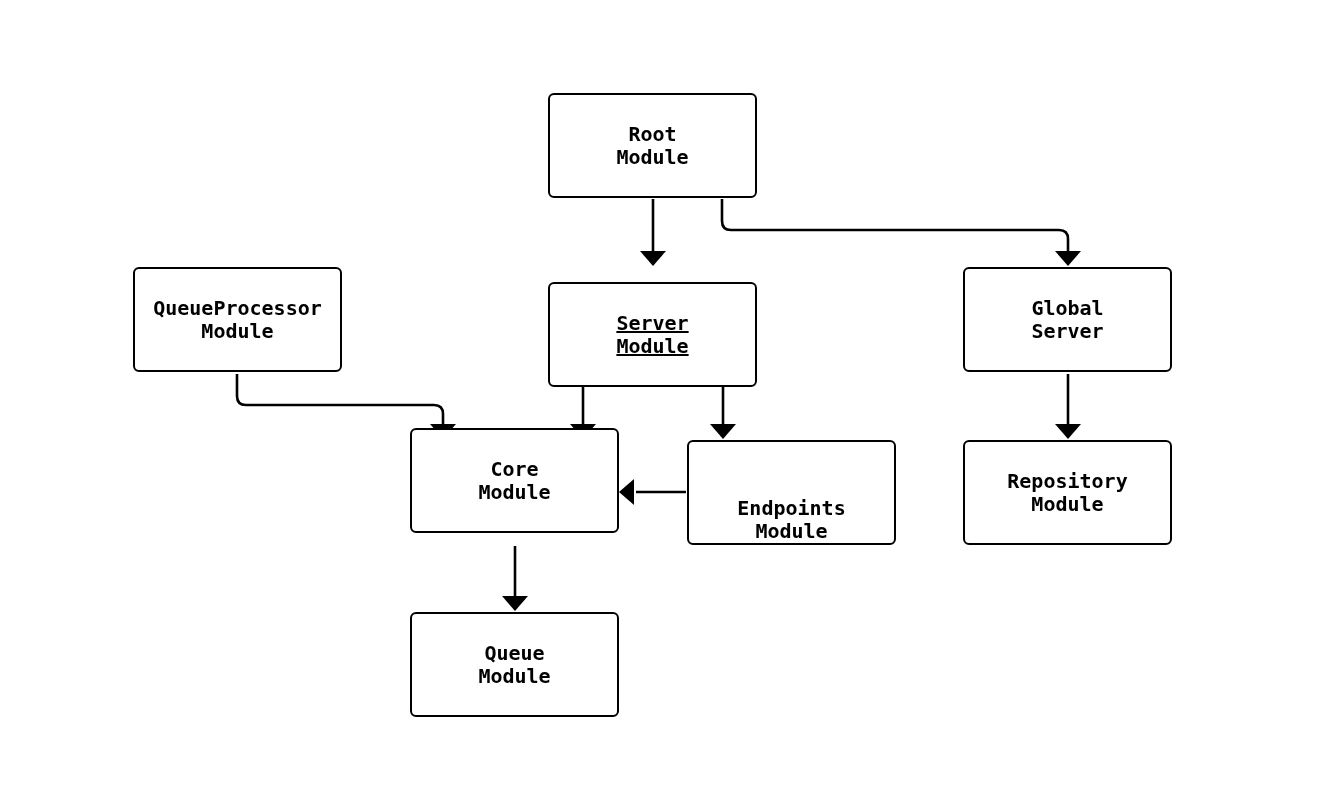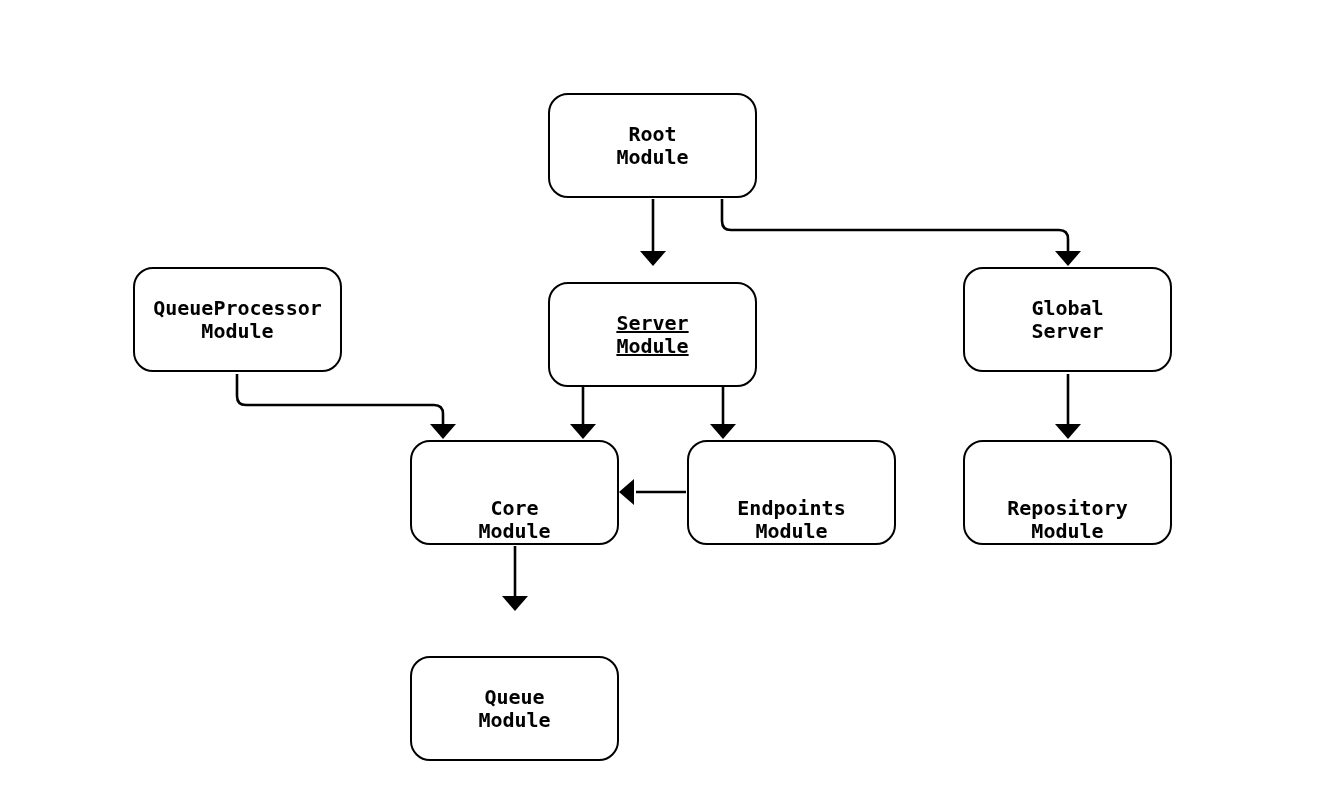--- a/index.html
+++ b/index.html
@@ -25,41 +25,41 @@
   .edges-layer polygon {
     fill: #000000;
     stroke: none;
   }
   .node {
     position: absolute;
     width: 209px;
     height: 105px;
     background: #ffffff;
     border: 2.5px solid #000000;
-    border-radius: 20px;
+    border-radius: 6px;
     display: flex;
     align-items: center;
     justify-content: center;
   }
   .node-label {
     font-size: 20px;
     font-weight: bold;
     line-height: 23px;
     color: #000000;
     text-align: center;
     white-space: pre-line;
   }
   .node-root           { left: 548px; top: 93px; }
   .node-queueprocessor { left: 133px; top: 267px; align-items: center; }
   .node-server         { left: 548px; top: 282px; text-decoration: underline; }
   .node-global         { left: 963px; top: 267px; }
-  .node-core           { left: 410px; top: 440px; align-items: flex-end; }
+  .node-core           { left: 410px; top: 428px; }
   .node-endpoints      { left: 687px; top: 440px; align-items: flex-end; }
-  .node-repository     { left: 963px; top: 440px; align-items: flex-end; }
-  .node-queue          { left: 410px; top: 612px; margin-top: 44px; }
+  .node-repository     { left: 963px; top: 440px; }
+  .node-queue          { left: 410px; top: 612px; }
 </style>
 </head>
 <body>
 
 <div class="canvas">
 
   <svg class="edges-layer" viewBox="0 0 1337 809" xmlns="http://www.w3.org/2000/svg">
 
     <g>
       <path d="M 653 199 L 653 253"></path>

